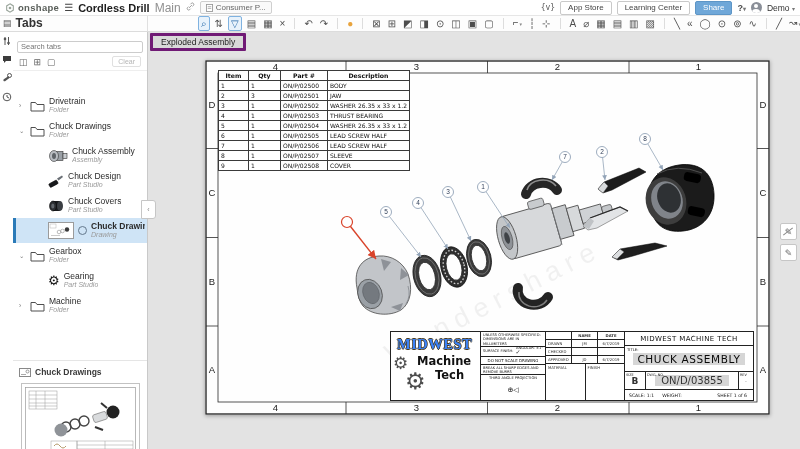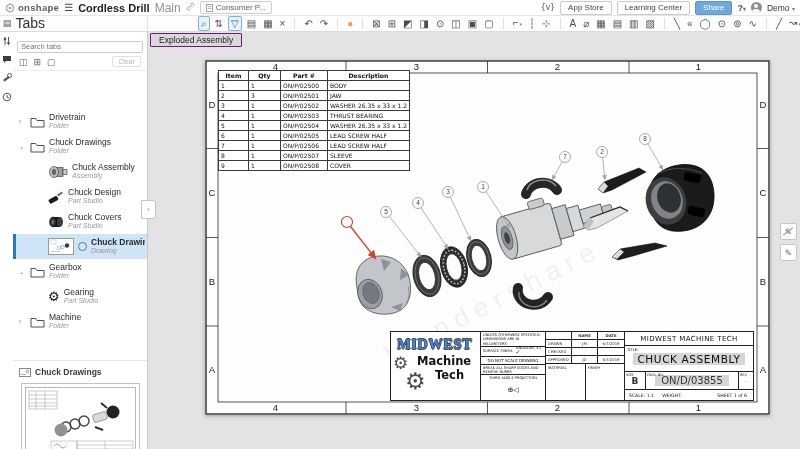--- a/index.html
+++ b/index.html
@@ -24,59 +24,59 @@
   .avatar{width:11px;height:11px;border-radius:50%;background:#8a8f98;position:relative;overflow:hidden}
   .avatar::before{content:"";position:absolute;left:3.5px;top:2px;width:4px;height:4px;border-radius:50%;background:#fff}
   .avatar::after{content:"";position:absolute;left:1.5px;top:6.5px;width:8px;height:6px;border-radius:50% 50% 0 0;background:#fff}
   .user-name{font-size:8.5px;color:#333}
   
   .tbar{position:absolute;left:0;top:15px;right:0;height:16px;background:#fdfdfd;border-bottom:1px solid #dcdcdc;
         display:flex;align-items:center;z-index:25}
   .tabs-head{width:148px;flex:none;display:flex;align-items:center;gap:4px;padding-left:3px;box-sizing:border-box;
              border-right:1px solid #e0e0e0;height:100%}
   .tabs-head .t-ic{font-size:9px;color:#555}
-  .tabs-title{font-size:14px;font-weight:normal;color:#333}
+  .tabs-title{font-size:12px;font-weight:bold;color:#333}
   .ticons{display:flex;align-items:center;gap:3px;margin-left:50px}
   .tbi{font-size:10px;color:#4d4d4d;padding:0 2px;line-height:13px;cursor:pointer;position:relative}
   .tbi.active{border:1px solid #7fb2e0;background:#e8f2fb;border-radius:2px;color:#2b6cab}
   .tbi.orange{color:#e8a33d}
   .tbi .dd{font-size:5px;color:#888;margin-left:1px}
   .tsep{width:1px;height:11px;background:#ddd;margin:0 4px}
   
   .strip{position:absolute;left:0;top:31px;bottom:0;width:13px;background:#fff;border-right:1px solid #e3e3e3;
          display:flex;flex-direction:column;align-items:center;padding-top:5px;gap:9px;z-index:20}
   .strip svg{display:block;cursor:pointer}
   
   .sidebar{position:absolute;left:13px;top:31px;bottom:0;width:135px;background:#fff;border-right:1px solid #c9c9c9;
            z-index:20;box-sizing:border-box}
   .search-row{margin:4px 4px 0 4px}
   .search-row input{width:100%;box-sizing:border-box;height:12px;border:1px solid #ccc;border-radius:2px;
                     font-size:7.5px;padding:0 3px;color:#333;font-family:inherit}
   .filter-row{display:flex;align-items:center;gap:6px;padding:3px 6px;border-bottom:1px solid #eee}
   .filter-row .fi{font-size:9px;color:#666;cursor:pointer}
   .clear-btn{margin-left:auto;font-size:7px;color:#b5b5b5;border:1px solid #e0e0e0;border-radius:2px;padding:1px 5px}
-  .tree{position:absolute;top:78px;left:0;right:0}
+  .tree{position:absolute;top:62px;left:0;right:0}
   .ti{display:flex;align-items:center;gap:4px;height:25px;padding:0 2px 0 6px;cursor:pointer;position:relative}
   .ti .caret{width:7px;font-size:6.5px;color:#777;flex:none}
   .ti .ticon{flex:none;display:flex;align-items:center}
   .ti.lvl1{padding-left:24px}
   .ti .labels{line-height:1.05;overflow:hidden;white-space:nowrap}
   .ti .nm{font-size:8.5px;color:#2b2b2b}
   .ti .sub{font-size:7px;font-style:italic;color:#9a9a9a}
   .ti.sel{background:#cfe4f6;box-shadow:inset 3px 0 0 #2a7ab8}
   .ti.sel .nm{font-weight:bold}
   .ring{width:7px;height:7px;border:1.6px solid #64788c;border-radius:50%;flex:none}
   .gear-glyph{font-size:13px;color:#141414;line-height:13px}
   .divider{position:absolute;left:0;right:0;top:329px;height:1px;background:#e5e5e5}
   .pvw-head{position:absolute;left:0;right:0;top:333px;display:flex;align-items:center;gap:4px;padding:3px 6px;
             font-size:8.5px;font-weight:bold;color:#3a3a3a}
   .pvw-thumb{position:absolute;left:8px;top:352px;cursor:pointer}
   
   .canvas{position:absolute;left:148px;right:0;top:31px;bottom:0;background:#e3e3e3;z-index:10}
-  .sheet-tab{position:absolute;left:2px;top:2px;background:#d9d9d9;border:1px solid #701a75;border-radius:1px;
+  .sheet-tab{position:absolute;left:2px;top:2px;background:#d9d9d9;border:3px solid #701a75;border-radius:1px;
              padding:1px 8px;font-size:8.5px;color:#222;cursor:pointer;z-index:3}
   .sheet{position:absolute;left:57px;top:29px;width:565px;height:355px;background:#fefefe;
          box-shadow:0 1px 4px rgba(0,0,0,.3);z-index:1}
   .sheet svg.draw{position:absolute;left:0;top:0}
   
   .bom{position:absolute;left:13px;top:10px;border-collapse:collapse;background:#fff;cursor:pointer}
   .bom th,.bom td{border:0.7px solid #3a3a3a;font-size:6px;padding:1px 2px;white-space:nowrap;color:#111;
                   font-family:"DejaVu Sans",sans-serif;height:8.3px;box-sizing:border-box}
   .bom th{font-weight:bold;text-align:center;font-size:6.2px}
   

